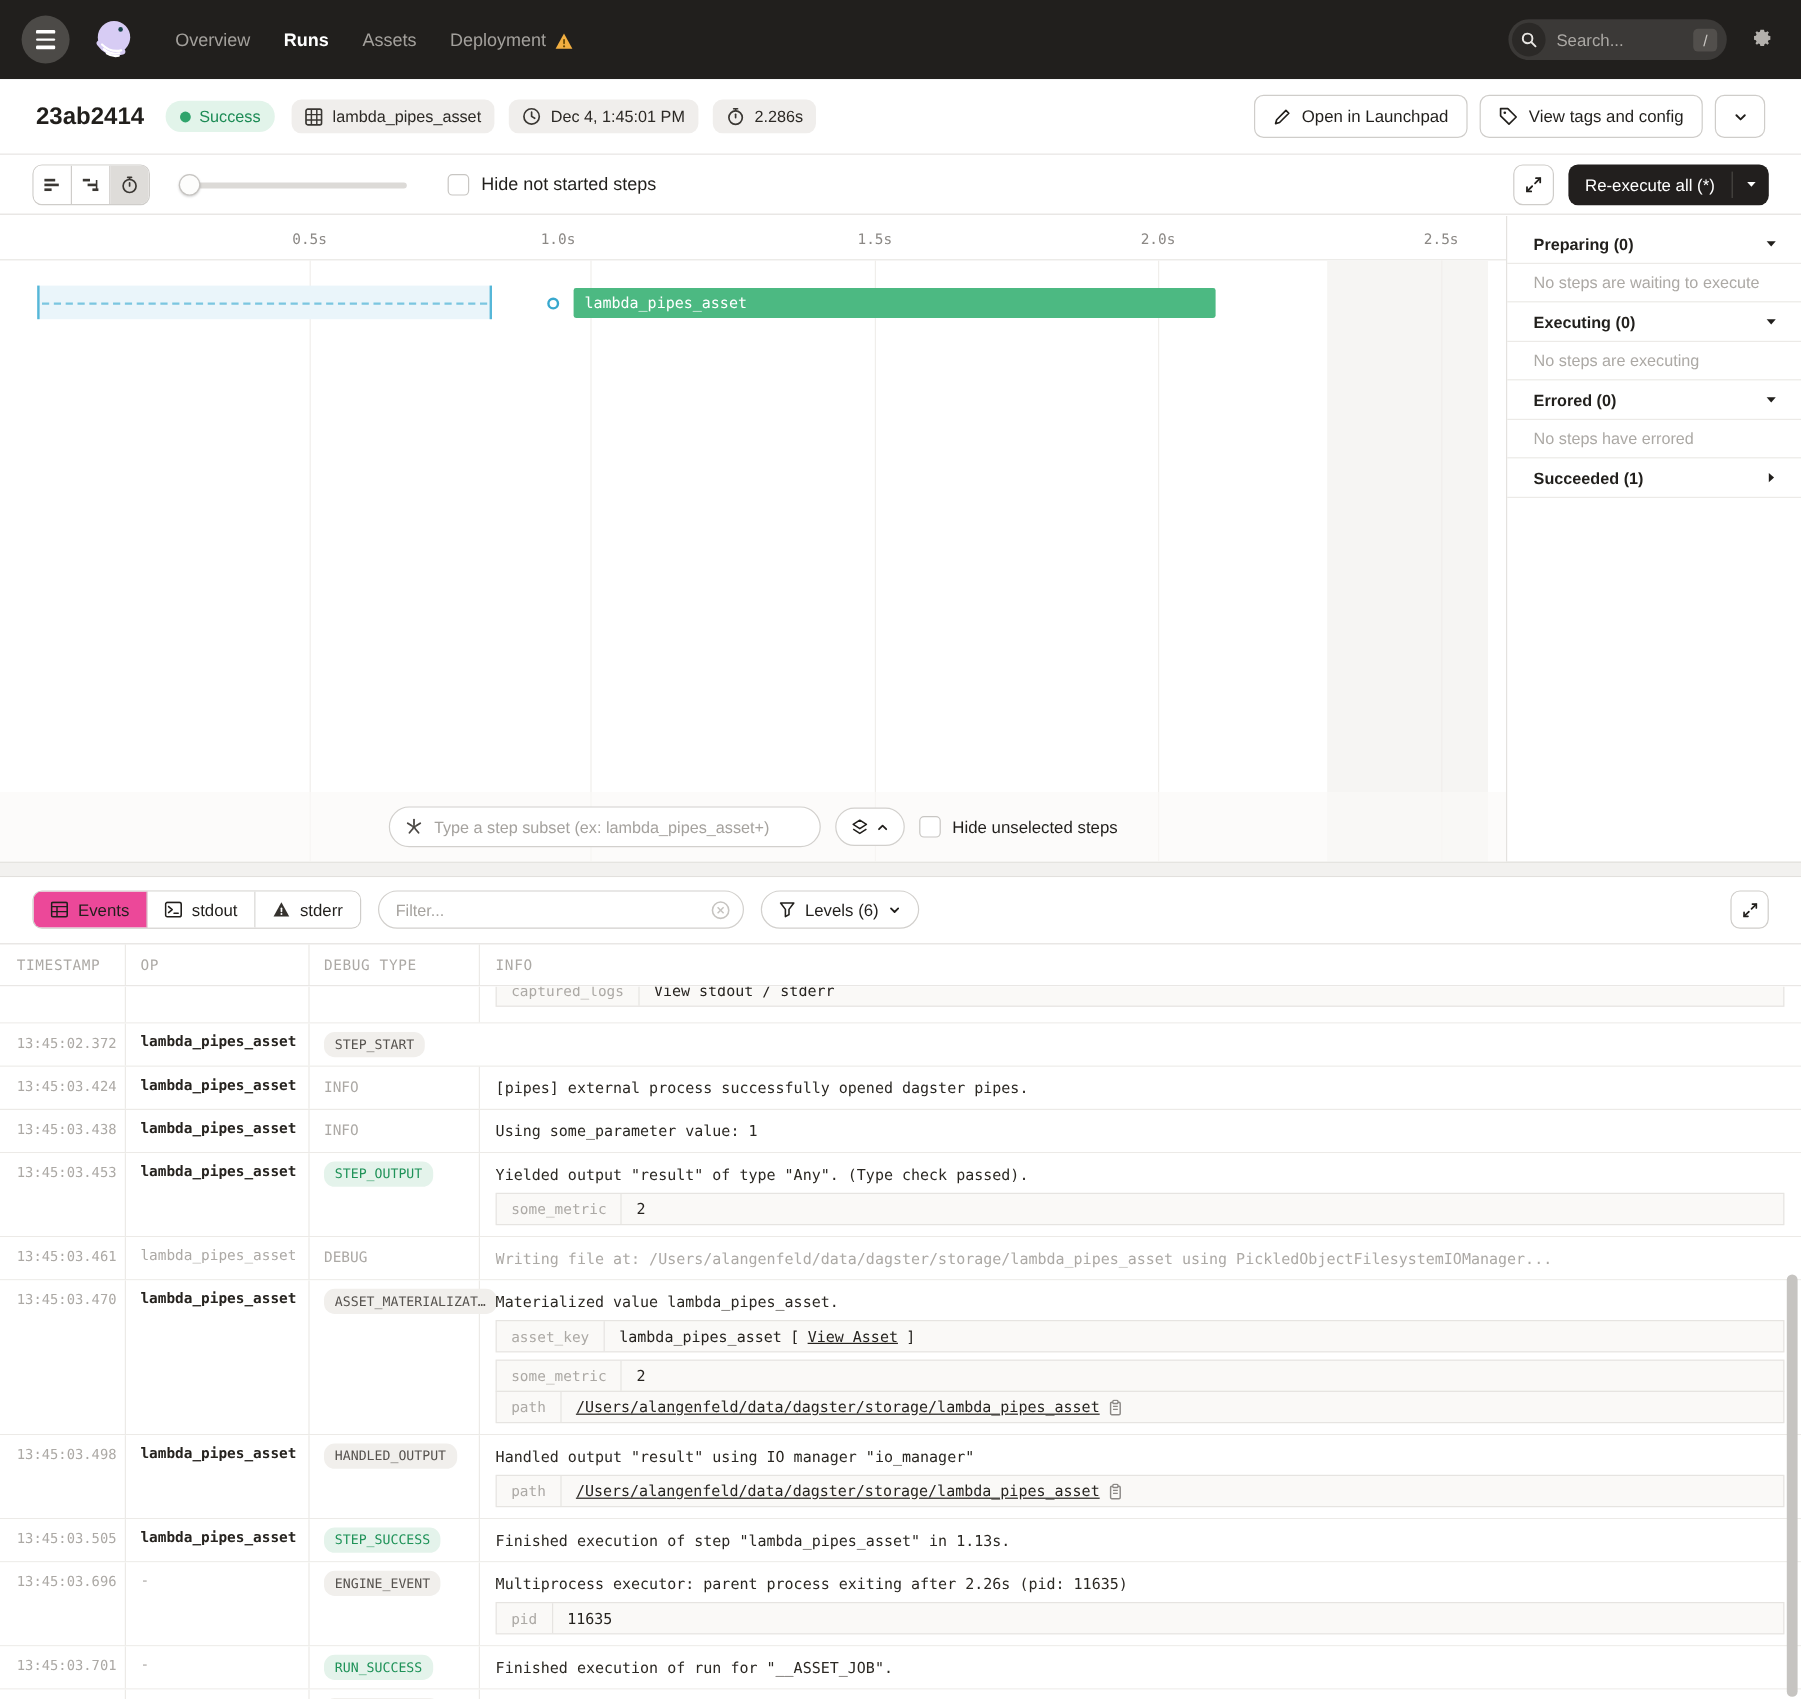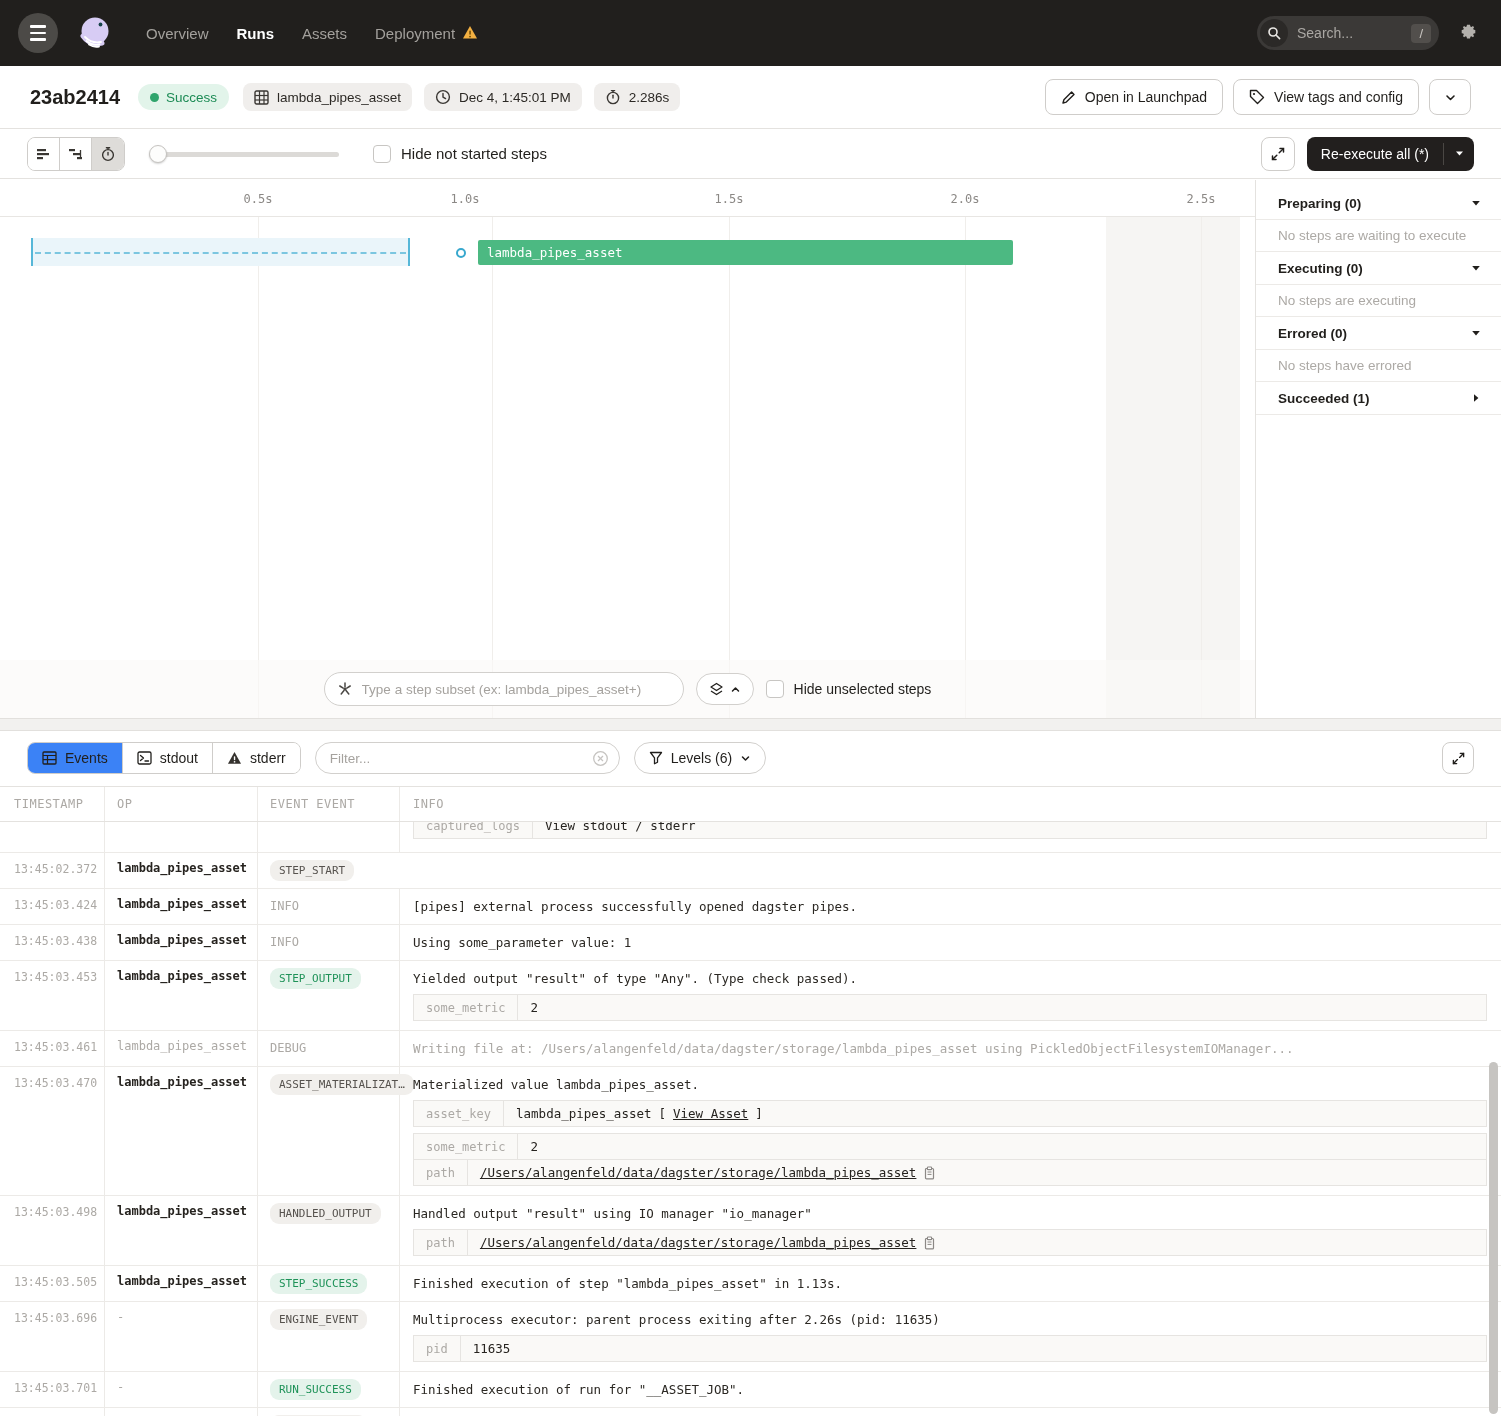--- a/index.html
+++ b/index.html
@@ -6,21 +6,21 @@
   html,body { width:1501px; height:1416px; background:#fff; font-family:"Liberation Sans", sans-serif; }
   .app { position:relative; width:1501px; height:1416px; overflow:hidden; background:#fff; }
   svg { display:block; }
 
   
   .nav { position:absolute; top:0; left:0; width:100%; height:66px; background:#211F1D; display:flex; align-items:center; padding:0 22px 0 18px; }
   .hamburger { width:40px; height:40px; border-radius:50%; background:#4C4A47; border:none; display:flex; flex-direction:column; gap:4px; align-items:center; justify-content:center; cursor:pointer; }
   .hamburger span { width:16px; height:2.4px; background:#fff; border-radius:1px; }
   .logo { margin-left:16px; }
   .nav-items { display:flex; align-items:center; gap:28px; margin-left:30px; }
-  .nav-item { display:flex; align-items:flex-start; gap:7px; font-size:15px; color:#A3A09C; cursor:pointer; }
+  .nav-item { display:flex; align-items:flex-end; gap:7px; font-size:15px; color:#A3A09C; cursor:pointer; }
   .nav-item.active { color:#FFFFFF; font-weight:700; }
   .nav-right { margin-left:auto; display:flex; align-items:center; }
   .search-pill { width:182px; height:34px; border-radius:17px; background:#3B3937; display:flex; align-items:center; padding:0 8px 0 3px; }
   .search-pill .mag { width:28px; height:28px; border-radius:50%; background:#2B2927; display:flex; align-items:center; justify-content:center; }
   .search-pill input { flex:1; border:none; background:transparent; outline:none; margin-left:9px; font-size:14px; color:#D8D6D2; font-family:"Liberation Sans",sans-serif; min-width:0; }
   .search-pill input::placeholder { color:#ABA8A4; }
   .slash-badge { background:#524F4C; color:#C9C6C2; border-radius:4px; font-size:13px; padding:2px 8px; }
   .gear-btn { border:none; background:transparent; margin-left:20px; cursor:pointer; }
 
   
@@ -79,21 +79,21 @@
 
   
   .splitter { position:absolute; top:718px; left:0; width:100%; height:13px; background:#F2F1EF; border-top:1px solid #E2E0DD; border-bottom:1px solid #E2E0DD; }
 
   
   .events { position:absolute; top:731px; left:0; width:100%; height:685px; background:#fff; }
   .events-toolbar { display:flex; align-items:center; padding:10px 27px 0 27px; height:44px; }
   .tabgroup { display:flex; height:32px; border:1px solid #CFCDCA; border-radius:8px; overflow:hidden; }
   .tab { display:flex; align-items:center; gap:8px; padding:0 14px; font-size:14px; color:#211F1C; border-right:1px solid #CFCDCA; background:#fff; cursor:pointer; }
   .tab:last-child { border-right:none; }
-  .tab.active { background:#3b82f6; }
+  .tab.active { background:#ec4899; }
   .filter-pill { margin-left:14px; width:305px; height:32px; border-radius:16px; border:1px solid #D2D0CD; display:flex; align-items:center; padding:0 10px 0 14px; }
   .filter-pill input { flex:1; border:none; outline:none; font-size:13.5px; color:#33302C; font-family:"Liberation Sans",sans-serif; min-width:0; }
   .filter-pill input::placeholder { color:#A5A29E; }
   .levels-btn { margin-left:14px; height:32px; border-radius:16px; border:1px solid #D2D0CD; background:#fff; display:flex; align-items:center; gap:8px; padding:0 14px; font-size:14px; color:#211F1C; cursor:pointer; }
   .events-expand { margin-left:auto; }
 
   
   .etable { margin-top:11px; position:relative; }
   .thead { display:flex; height:36px; border-top:1px solid #E4E2DF; border-bottom:1px solid #E4E2DF; align-items:center; font-family:"DejaVu Sans Mono",monospace; font-size:12px; letter-spacing:.5px; color:#ACA9A5; }
   .thead .hc { height:100%; display:flex; align-items:center; border-right:1px solid #ECEAE7; }
@@ -465,21 +465,21 @@
               <line x1="1.7" y1="12.3" x2="5.8" y2="8.2" stroke="#211F1C" stroke-width="1.5" stroke-linecap="round"></line>
             </svg>
           </span>
       </button>
     </div>
 
     <div class="etable">
       <div class="thead">
         <span class="hc hc1">TIMESTAMP</span>
         <span class="hc hc2">OP</span>
-        <span class="hc hc3">EVENT EVENT</span>
+        <span class="hc hc3">DEBUG TYPE</span>
         <span class="hc hc4">INFO</span>
       </div>
       <div id="event-rows">
           <div class="erow partial">
             <div class="c c1"></div>
             <div class="c c2"></div>
             <div class="c c3"></div>
             <div class="c c4">
               <div class="meta-group">
                 <div class="meta">

